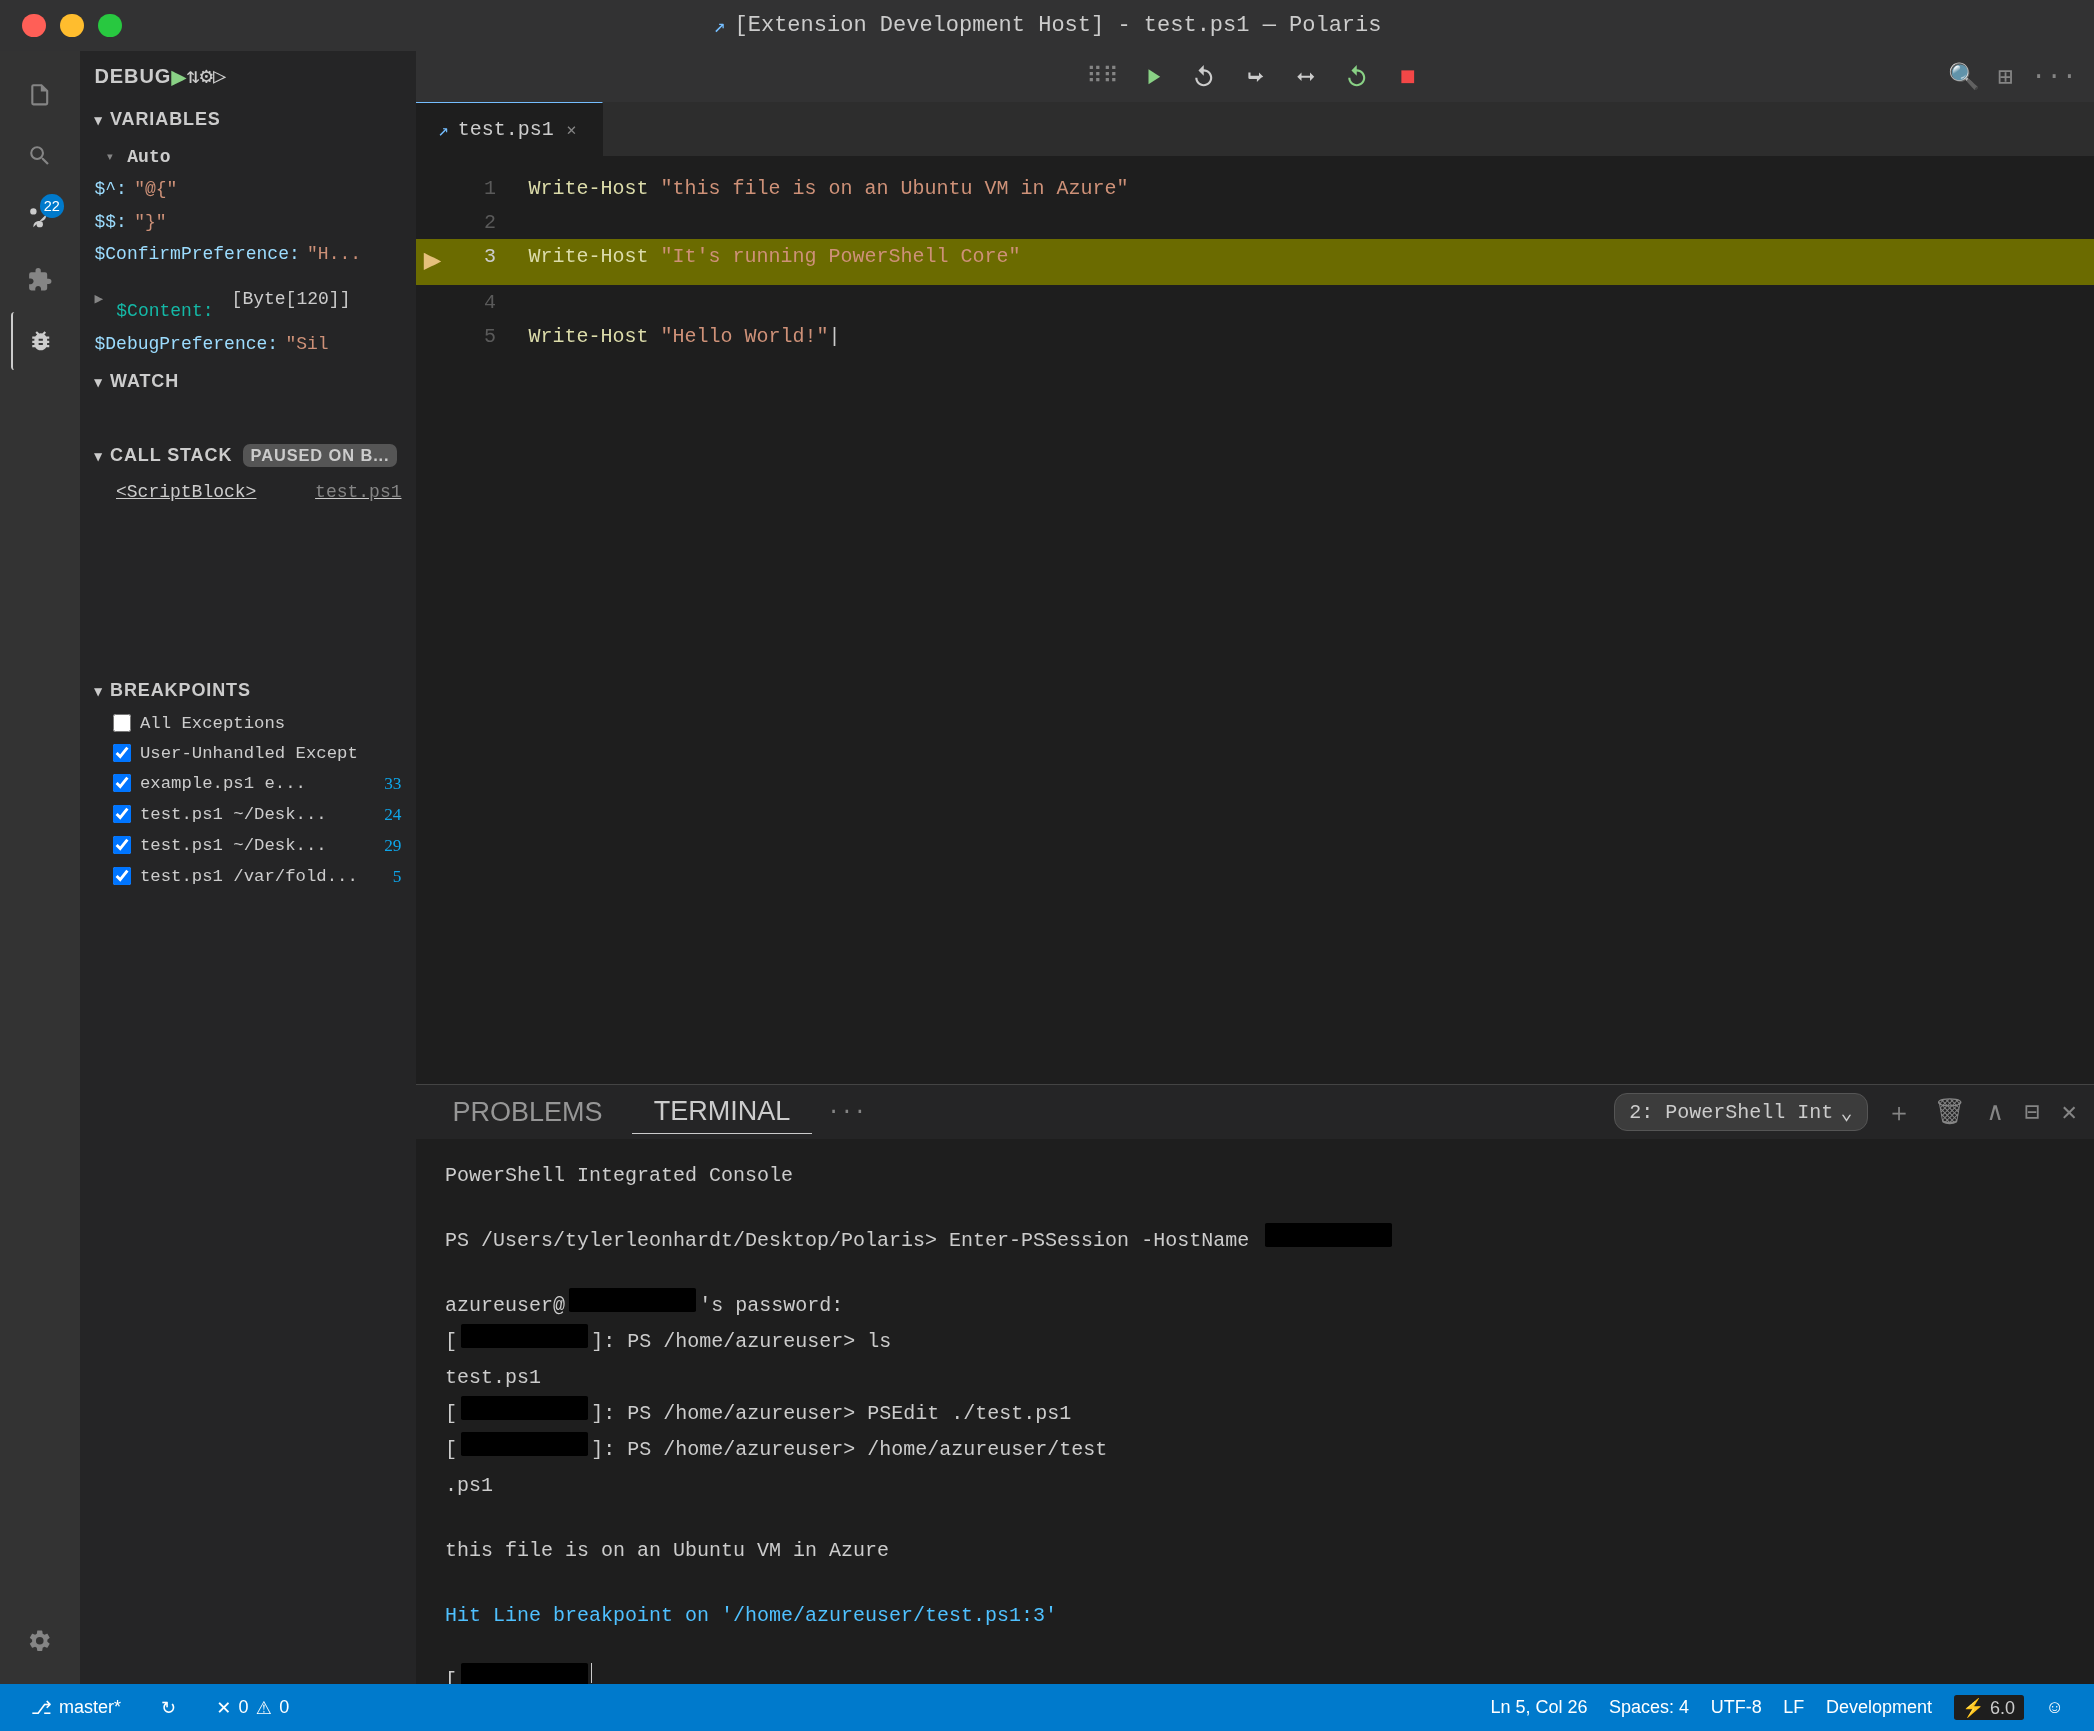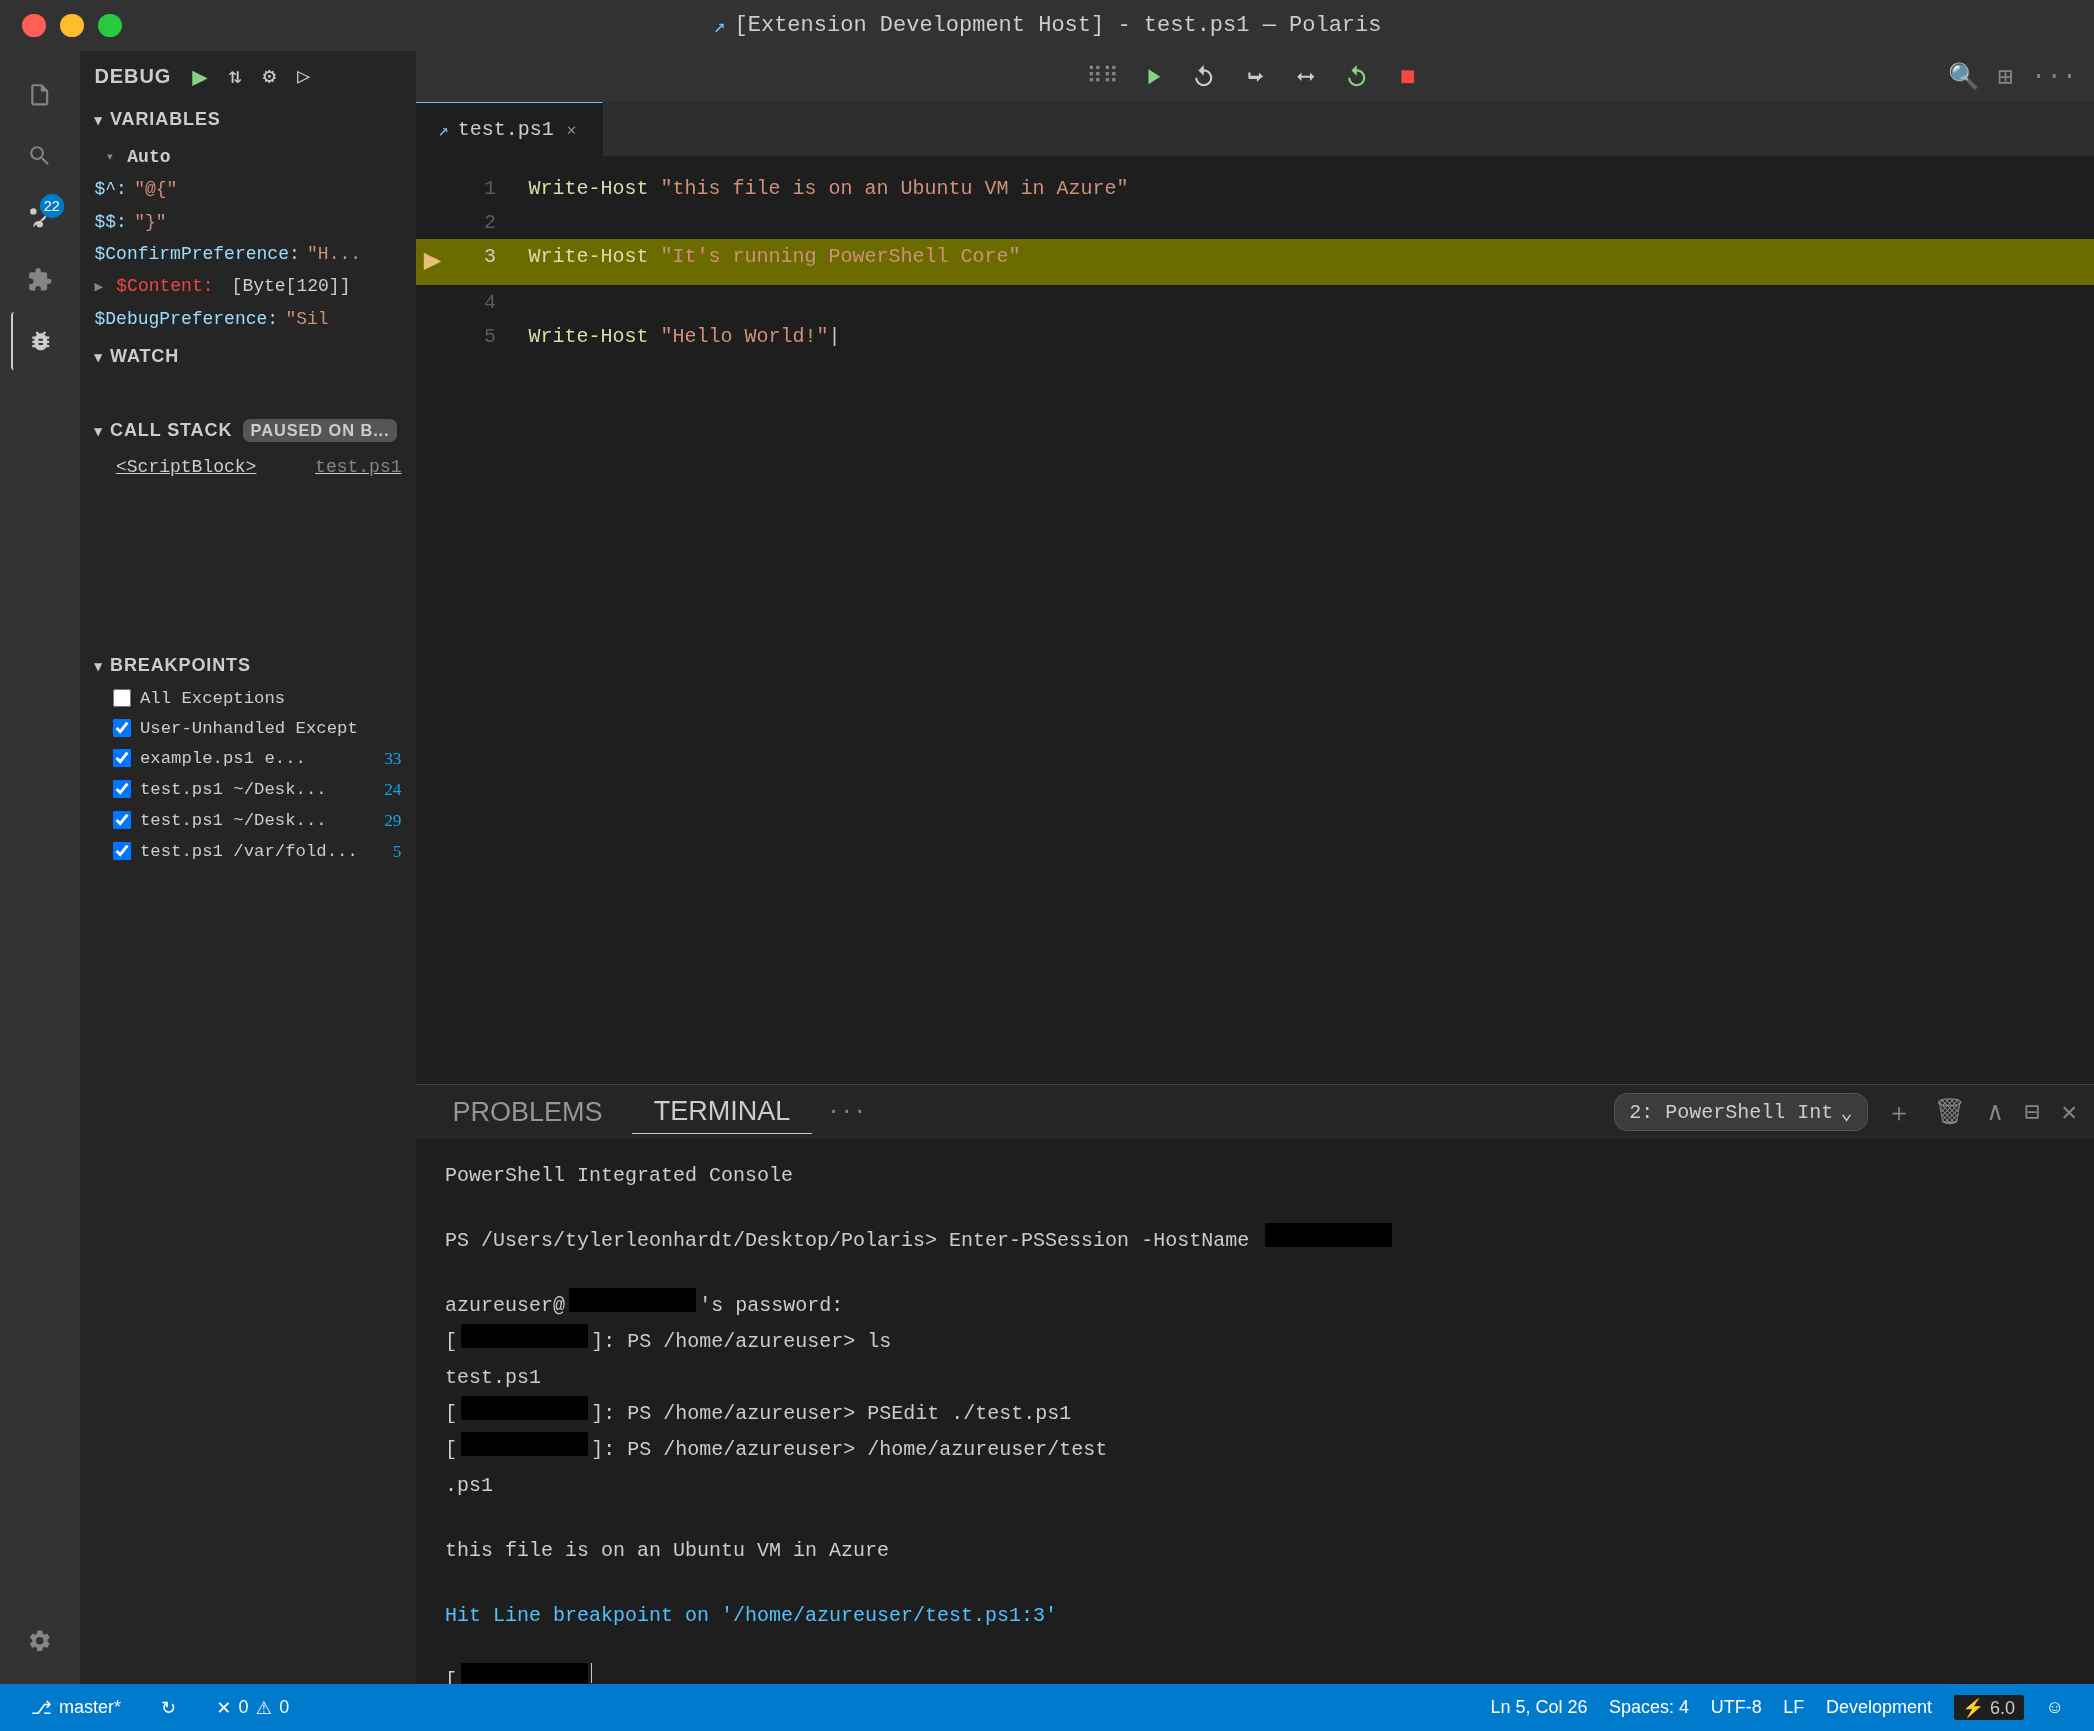--- a/index.html
+++ b/index.html
@@ -109,21 +109,21 @@
       flex-shrink: 0;
       overflow: hidden;
     }
 
     
     .debug-toolbar {
       height: 51px;
       display: flex;
       align-items: center;
       padding: 0 14.5px;
-      gap: 21px;
+      gap: 0;
       background: #252526;
       flex-shrink: 0;
     }
     .debug-label {
       font-size: 20px;
       font-weight: bold;
       color: #cccccc;
       font-family: sans-serif;
       letter-spacing: 0.9px;
     }
@@ -178,21 +178,21 @@
     }
     .tree-item .var-name { color: #9cdcfe; }
     .tree-item .var-value { color: #ce9178; }
     .tree-item-group {
       padding-left: 14.5px;
     }
     .auto-label {
       color: #cccccc;
       font-weight: bold;
     }
-    .content-expanded { color: #ef4444; }
+    .content-expanded { color: #14b8a6; margin-top: 25px; }
 
     
     .watch-panel { flex-shrink: 0; height: 73px; }
 
     
     .sidebar-scroll {
       flex: 1;
       overflow-y: auto;
       overflow-x: hidden;
     }

